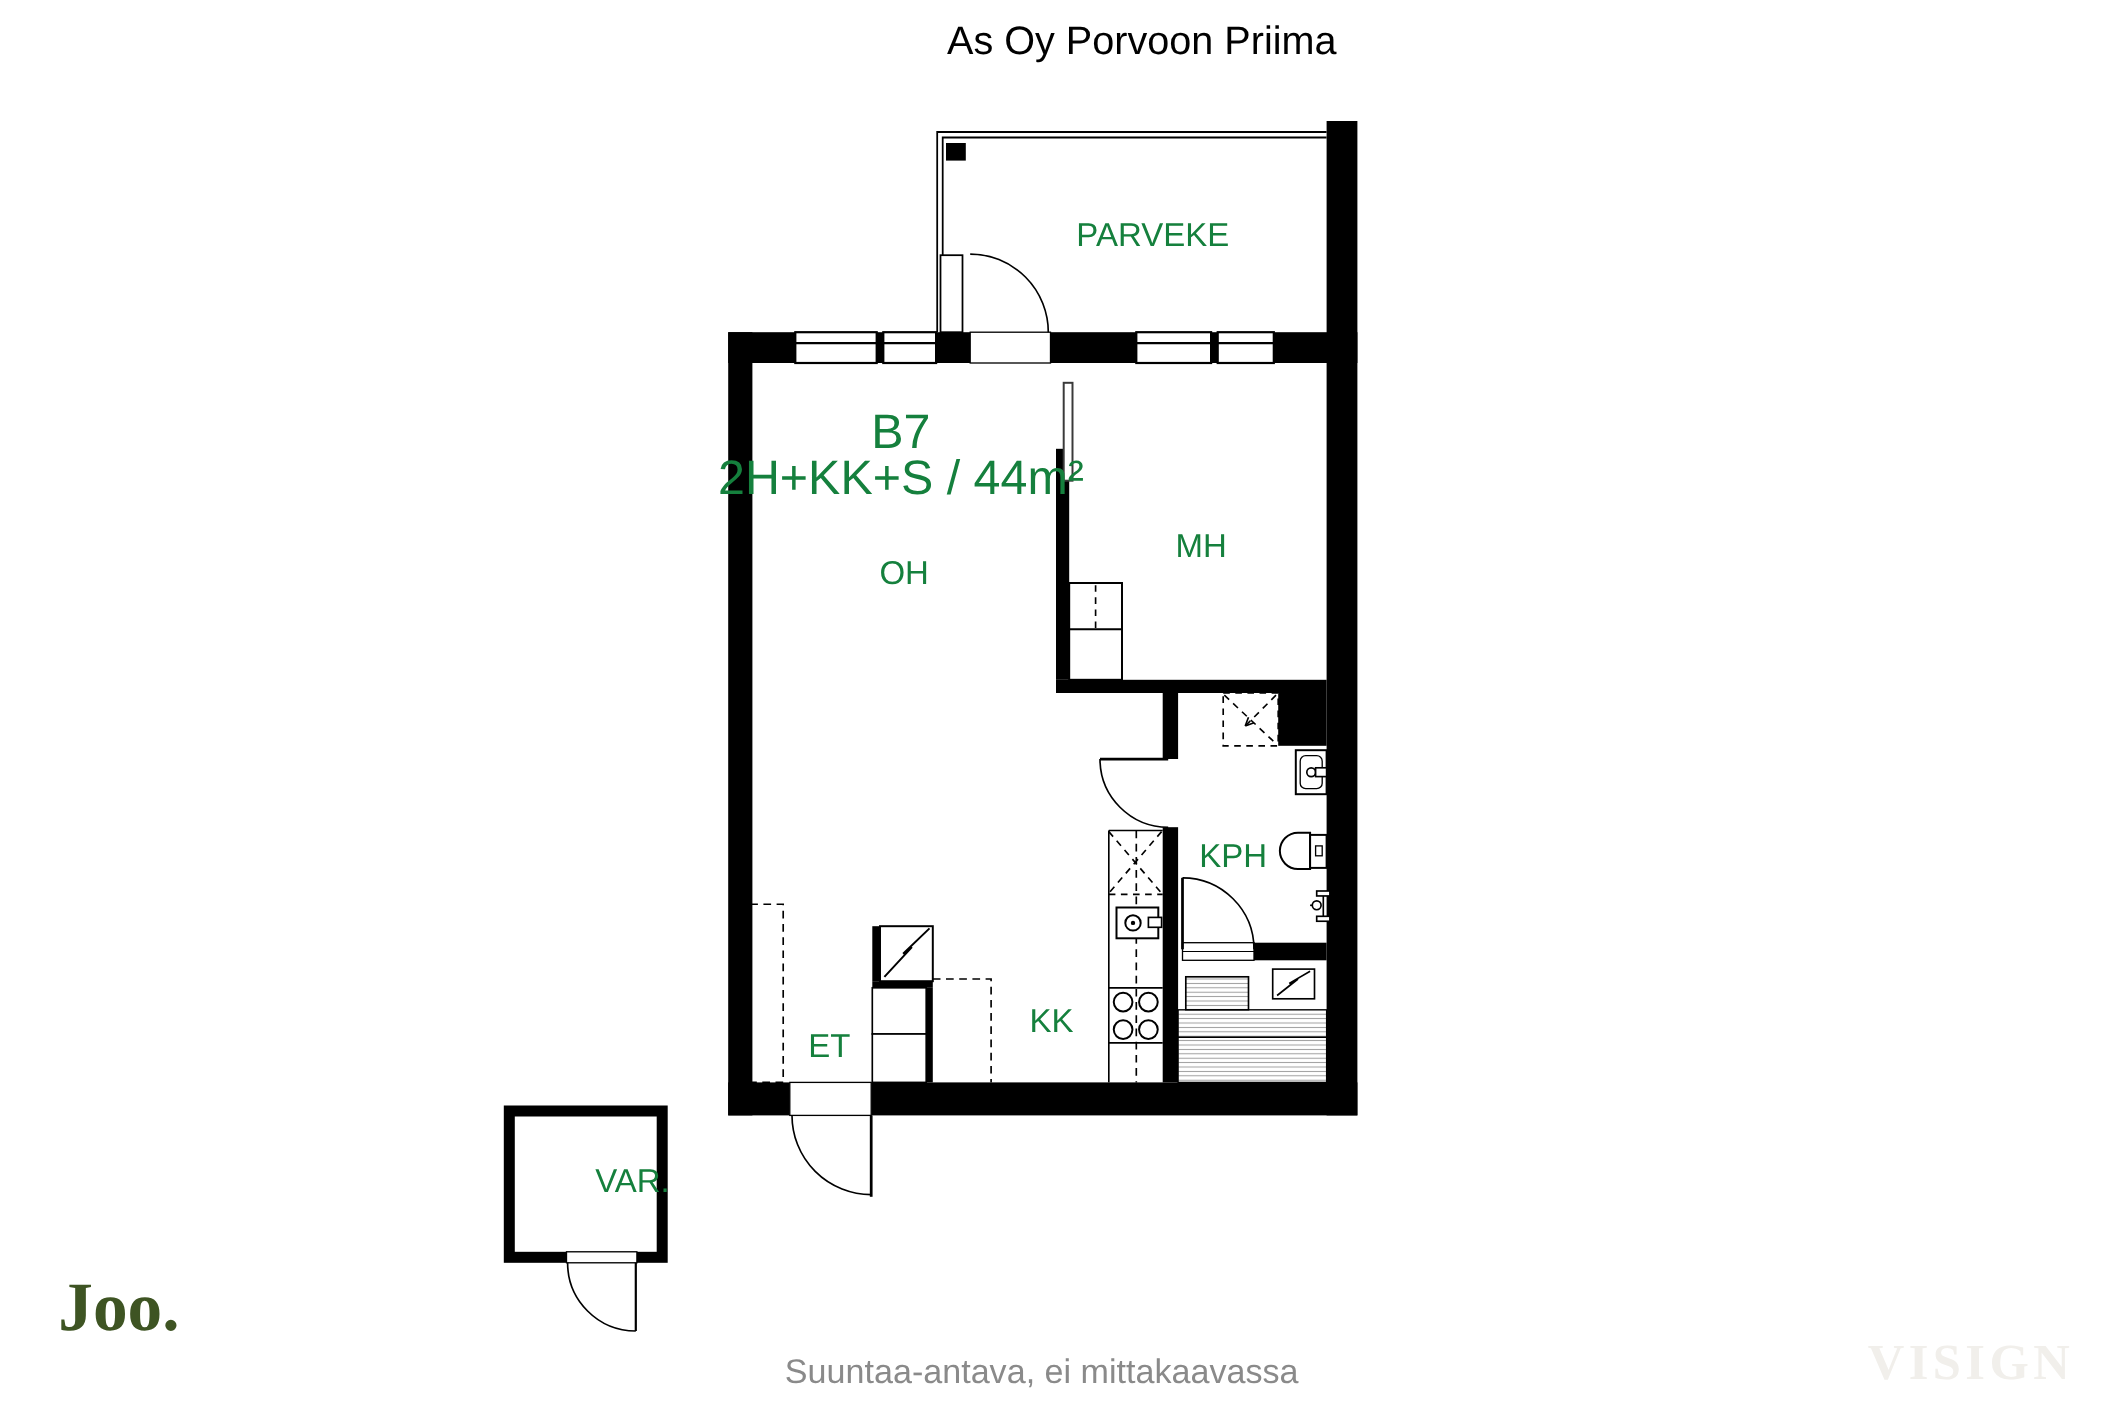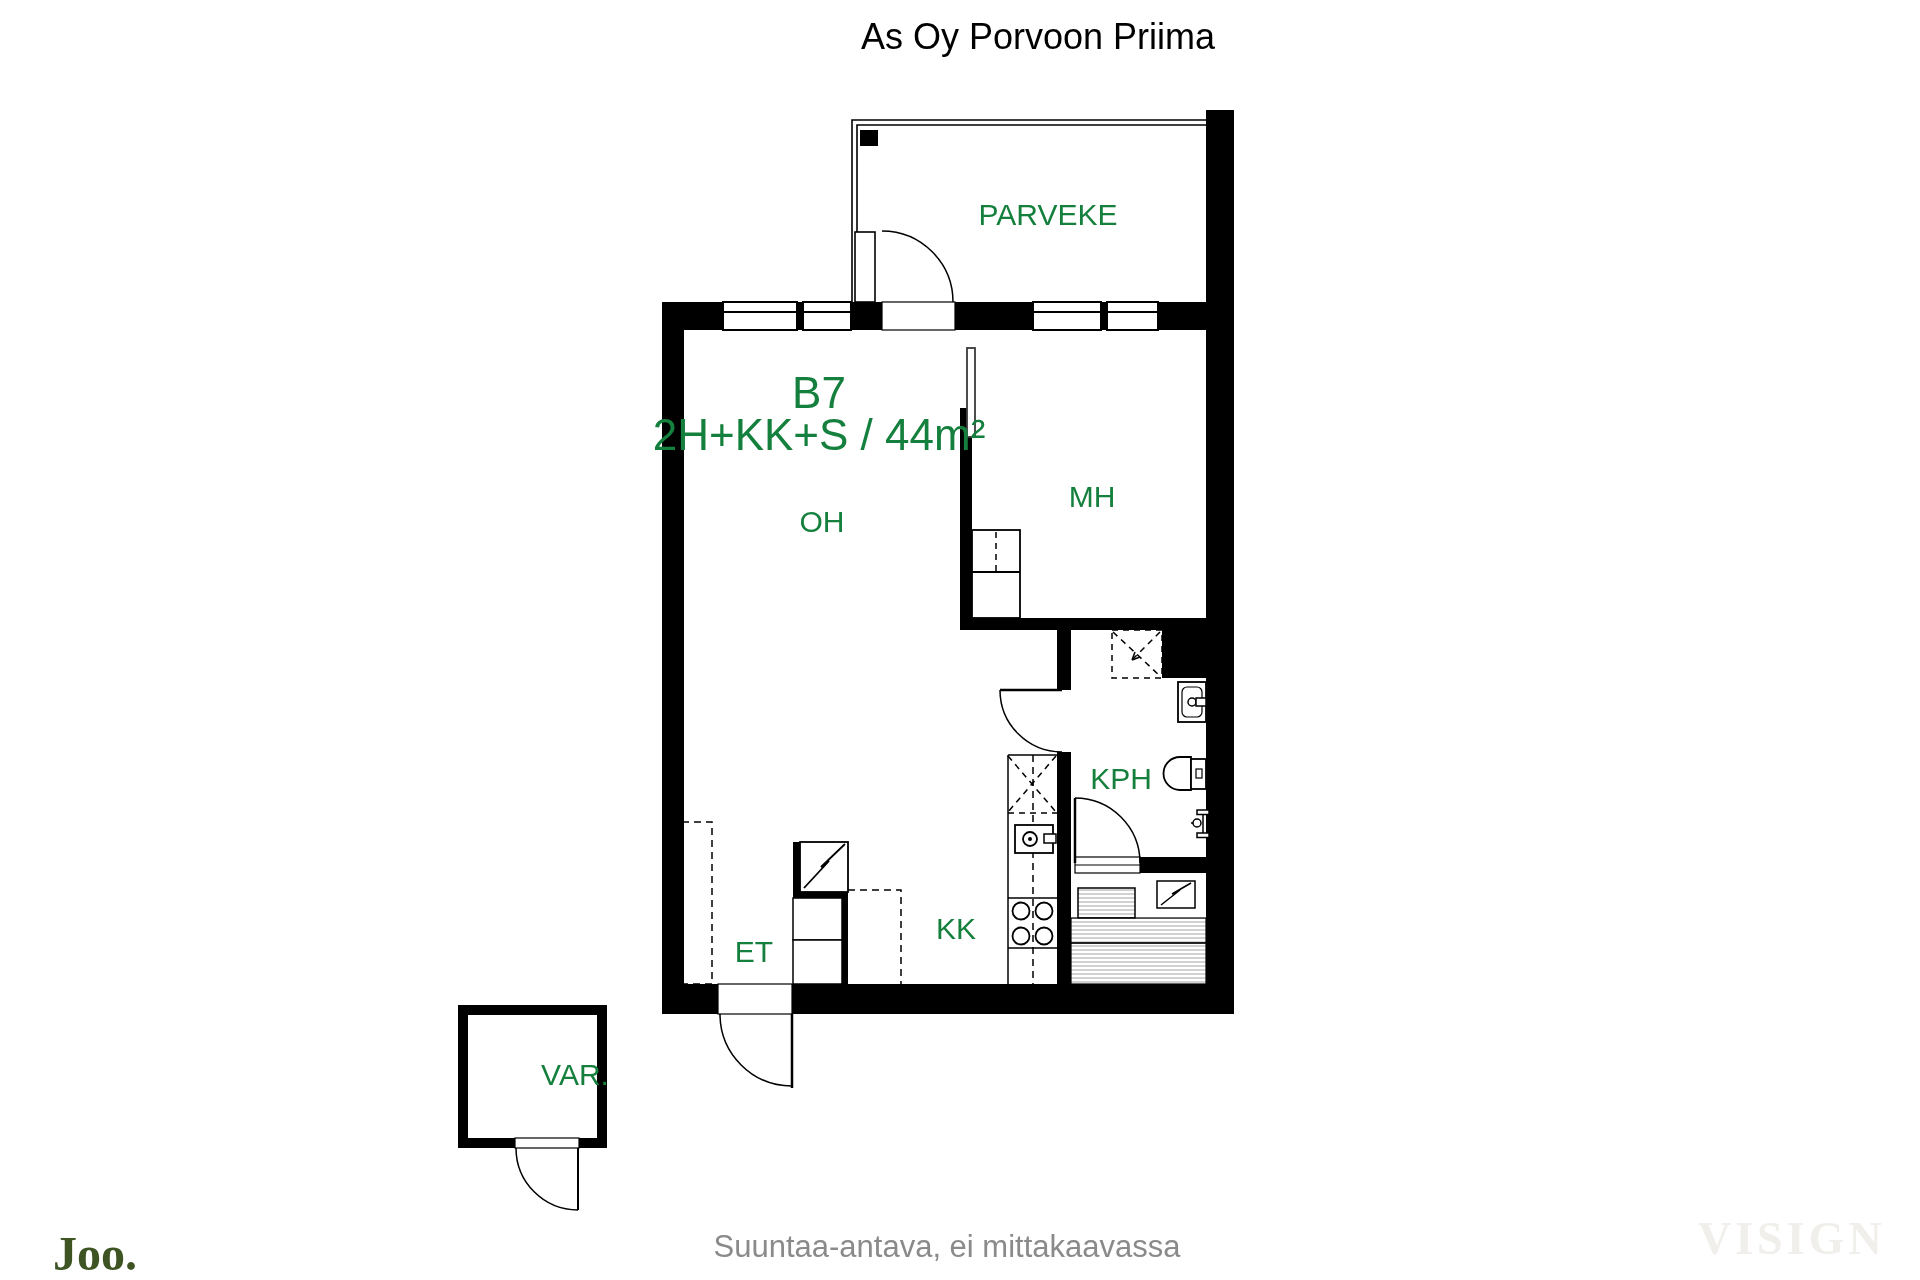--- a/index.html
+++ b/index.html
@@ -17,23 +17,23 @@
   .title-block{
     position:absolute;left:1038px;top:16px;transform:translateX(-50%);
     text-align:center;color:#000;font-size:36px;line-height:41px;white-space:nowrap;
   }
   .room-label{
     position:absolute;transform:translate(-50%,-50%);
     color:#15803d;font-size:30px;white-space:nowrap;
   }
   .unit-label{font-size:44px;}
   .logo{
-    position:absolute;left:53px;top:1226px;
+    position:absolute;left:53px;top:1152px;
     font-family:"Liberation Serif","DejaVu Serif",serif;
-    font-weight:700;font-size:48px;color:var(--logo-green);
+    font-weight:700;font-size:63px;color:var(--logo-green);
   }
   .disclaimer{
     position:absolute;left:947px;top:1229px;transform:translateX(-50%);
     font-size:31px;color:var(--disclaimer-gray);white-space:nowrap;
   }
   .watermark{
     position:absolute;left:1698px;top:1212px;
     font-family:"Liberation Serif","DejaVu Serif",serif;
     font-weight:700;font-size:46px;letter-spacing:4px;color:var(--watermark);
   }

